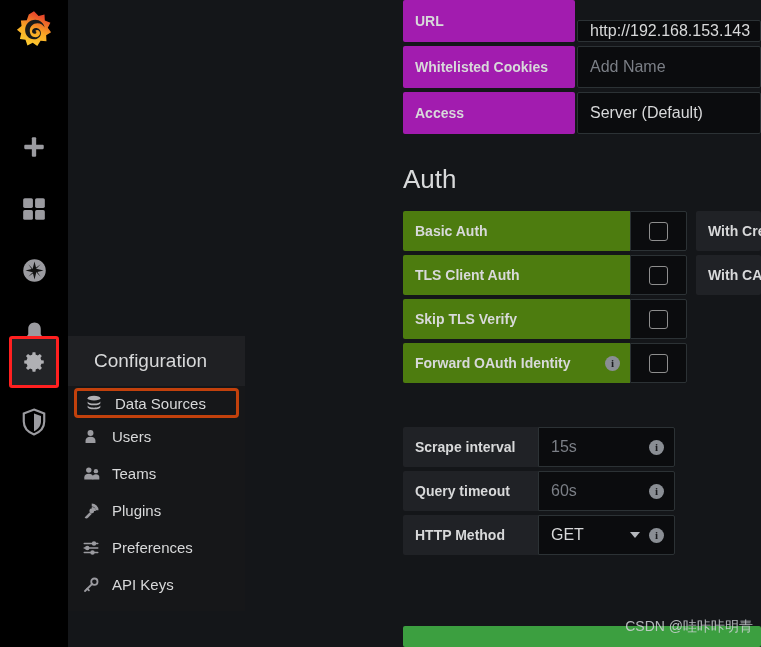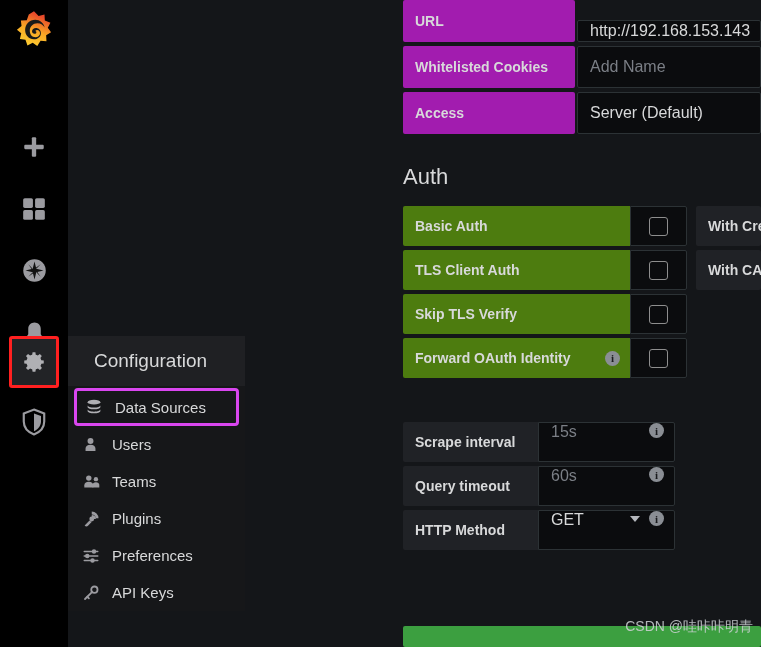--- a/index.html
+++ b/index.html
@@ -72,24 +72,24 @@
     color: #d8d9da;
     font-size: 15px;
   }
   .menu-item .mi-icon {
     width: 28px; display: flex; align-items: center; justify-content: flex-start;
     flex: 0 0 28px;
   }
   .menu-item .mi-label { padding-left: 2px; white-space: nowrap; }
   .menu-item.highlight {
     position: relative;
-    border: 3px solid #d946ef;
+    border: 3px solid #c2410c;
     border-radius: 4px;
     margin: 0 6px 0 6px;
-    height: 38px;
+    height: 30px;
     padding-left: 8px;
     background: #161719;
   }
 
   
   .main {
     position: absolute; left: 403px; top: 0; width: 358px; height: 647px;
     overflow: hidden;
   }
   .row {
@@ -122,21 +122,21 @@
 
   .row-url .lbl { width: 172px; }
   .row-url .val { flex: 1; margin-left: 2px; margin-top: 20px; }
   .row-access .lbl { width: 172px; }
   .row-access .val { flex: 1; margin-left: 2px; }
   .row-cookies .lbl { width: 172px; }
   .row-cookies .val { flex: 1; margin-left: 2px; }
 
   .section-title {
     color: #d8d9da;
-    font-size: 22px;
+    font-size: 26px;
     font-weight: 400;
     margin: 30px 0 16px 0;
   }
 
   
   .auth-row { display: flex; align-items: stretch; margin-bottom: 4px; height: 40px; }
   .auth-lbl {
     background: #4d7c0f;
     border-radius: 2px 0 0 2px;
     display: flex; align-items: center;
@@ -181,21 +181,21 @@
     width: 135px;
     padding: 0 12px;
     color: #d8d9da; font-size: 14px; font-weight: bold;
     white-space: nowrap;
   }
   .set-val {
     background: #0b0c0e;
     border: 1px solid #2c3235;
     border-radius: 0 2px 2px 0;
     width: 137px;
-    display: flex; align-items: flex-start; justify-content: space-between;
+    display: flex; align-items: center; justify-content: space-between;
     padding: 0 10px 0 12px;
     color: #7b7f86; font-size: 16px;
     white-space: nowrap;
   }
   .set-val.filled { color: #d8d9da; }
   .set-val .inner-right { display: flex; align-items: center; gap: 9px; }
 
   .info-ico {
     width: 15px; height: 15px; border-radius: 50%;
     background: #8a8e94;

